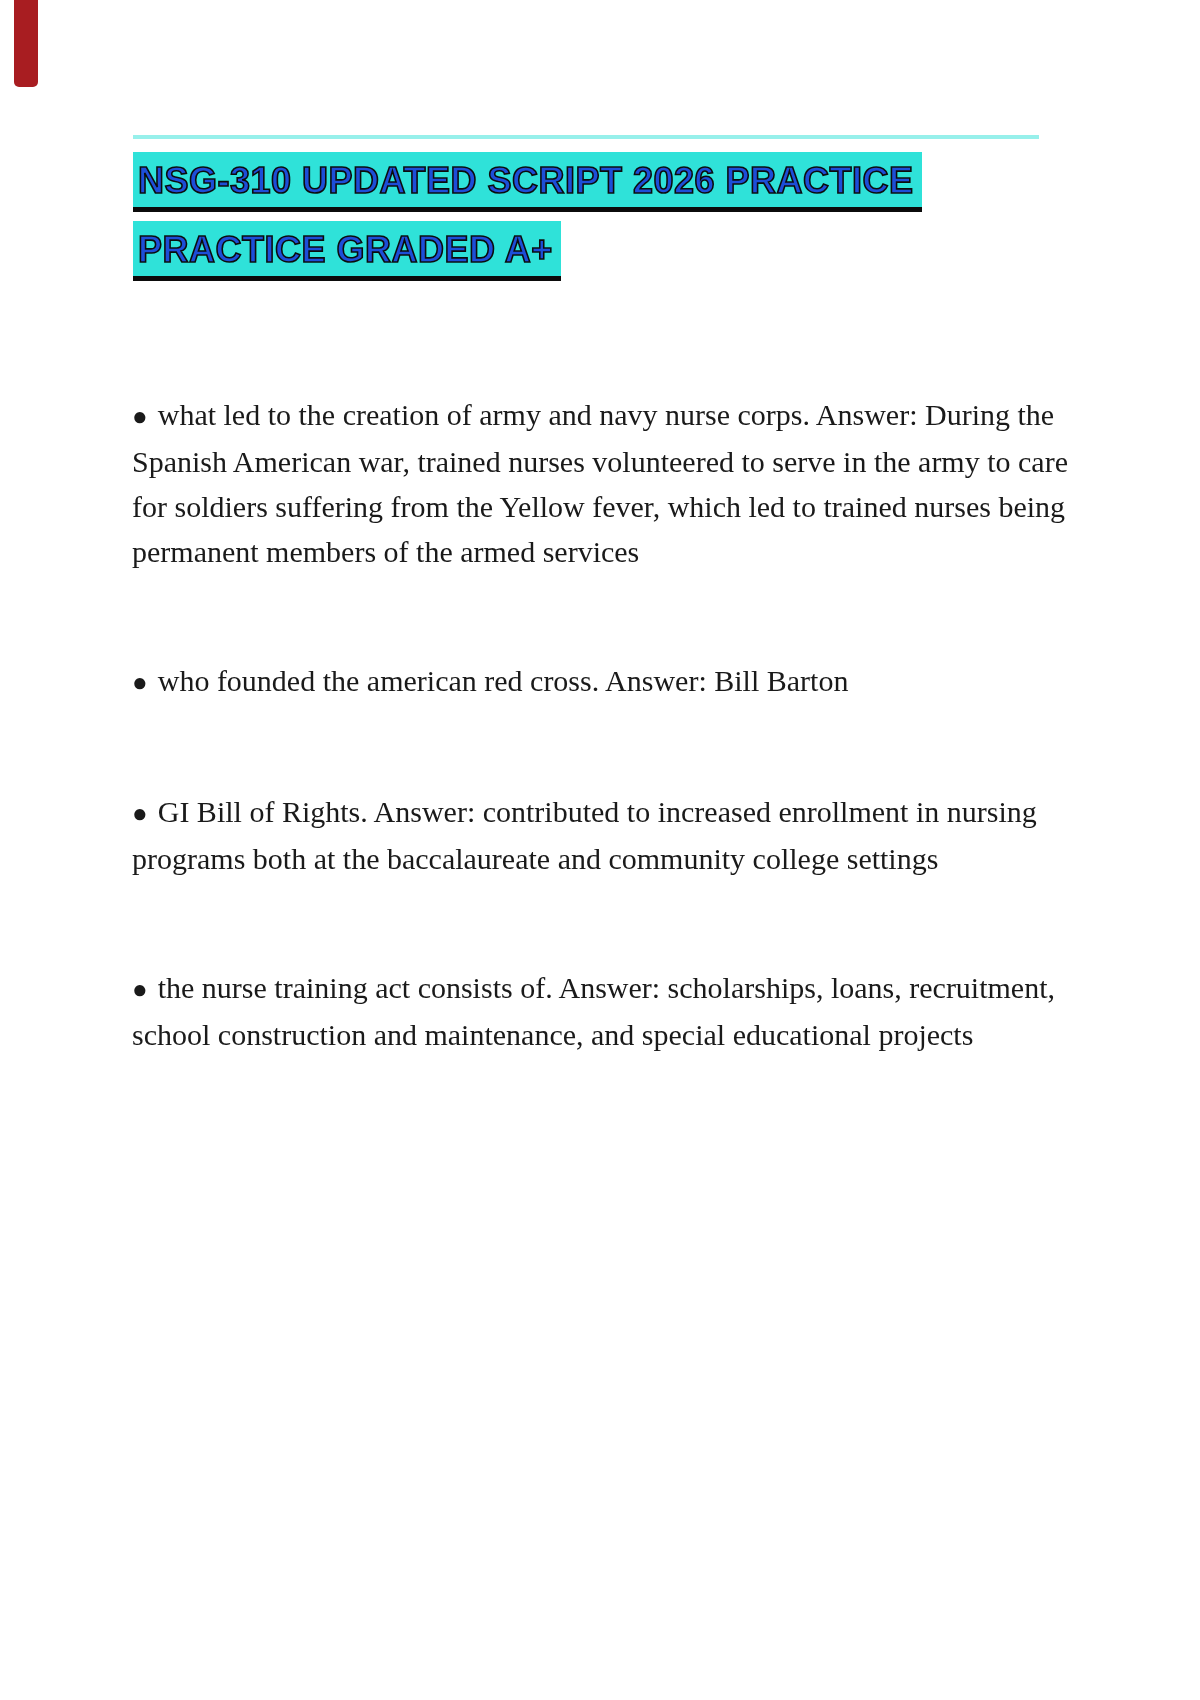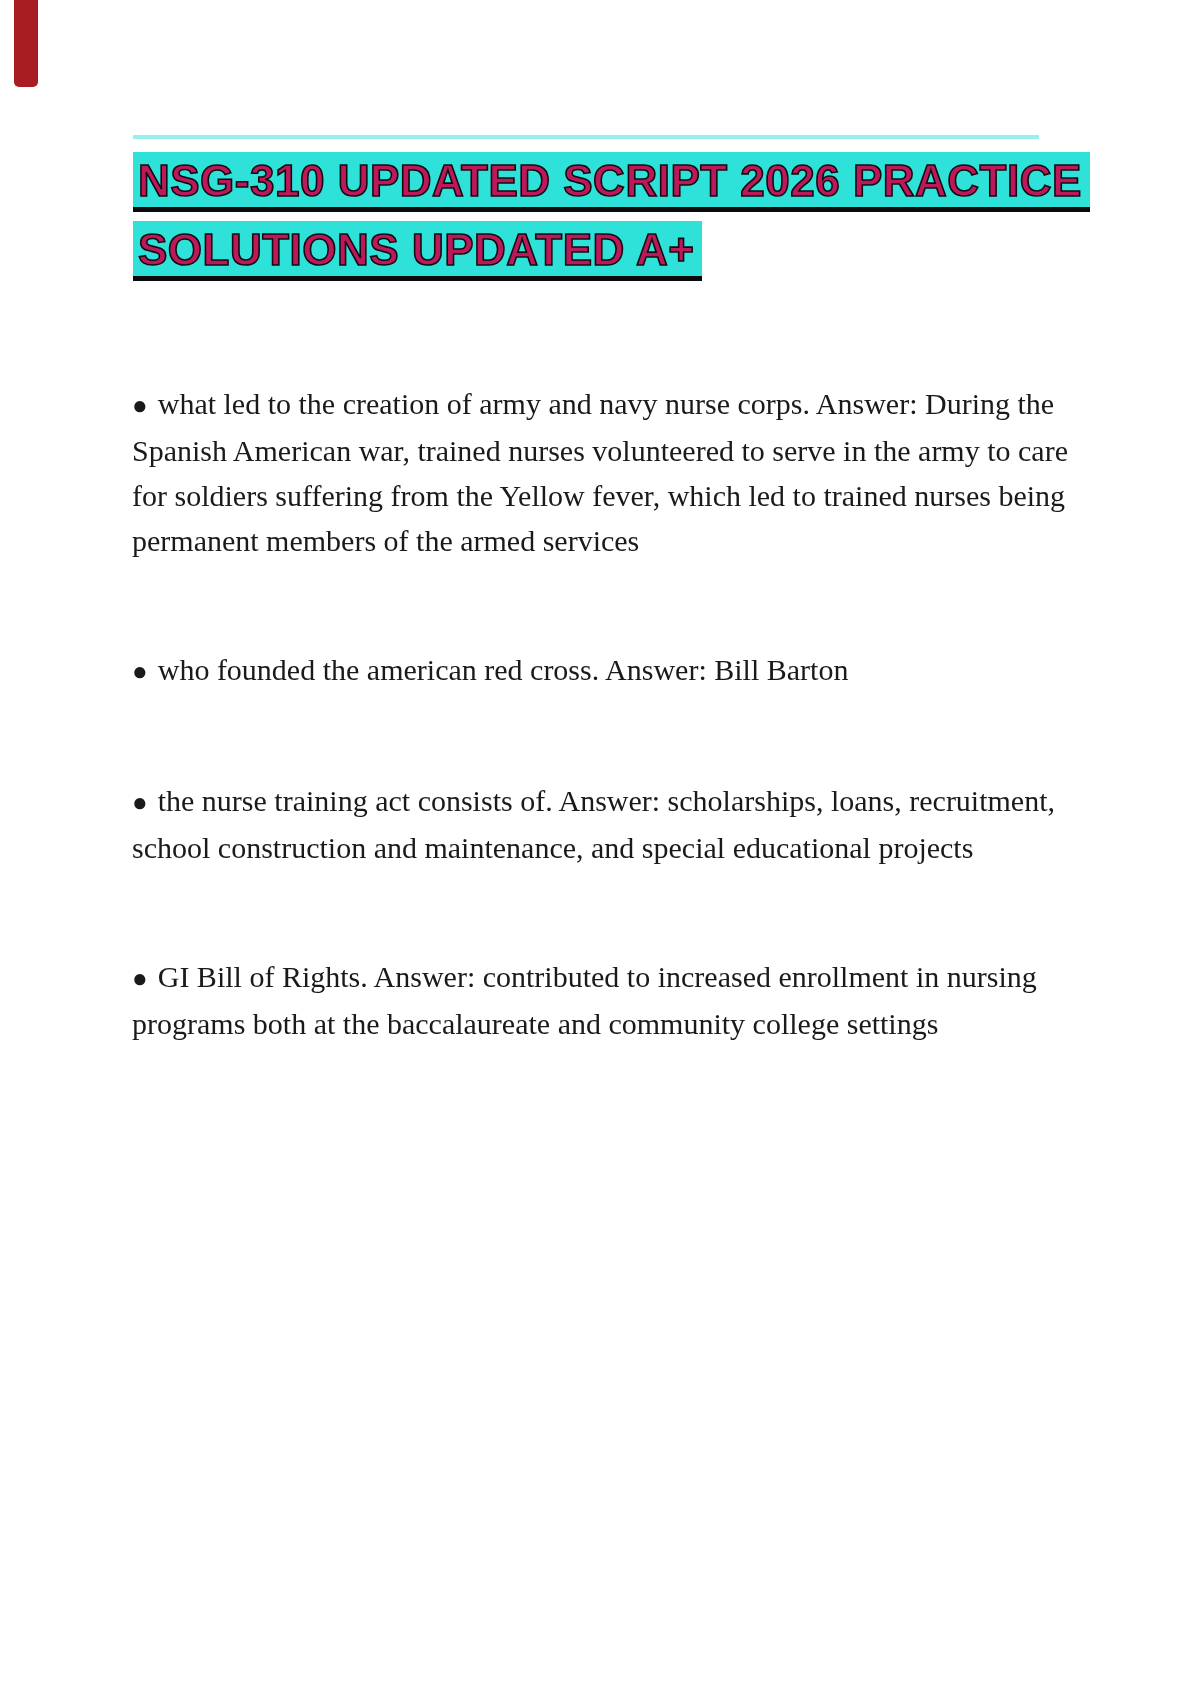--- a/index.html
+++ b/index.html
@@ -38,34 +38,34 @@
     position: absolute;
     left: 133px;
     top: 152px;
     width: 940px;
   }
   .title-line {
     display: inline-block;
     font-family: "Liberation Sans", sans-serif;
     font-weight: bold;
     -webkit-text-stroke: 1.6px #0c0c0c;
-    font-size: 44px;
+    font-size: 36px;
     line-height: 50px;
     letter-spacing: 0.5px;
-    color: #be185d;
+    color: #1d4ed8;
     background: #2fe2d9;
     padding: 4px 8px 1px 5px;
     border-bottom: 5px solid #0b0b0b;
     margin-bottom: 9px;
     white-space: nowrap;
   }
   .content {
     position: absolute;
     left: 132px;
-    top: 381px;
+    top: 392px;
     width: 945px;
   }
   .qa {
     margin: 0 0 84px 0;
     font-size: 30px;
     line-height: 45px;
     color: #1a1a1a;
   }
   .bullet {
     font-size: 26px;
@@ -76,30 +76,30 @@
 <body>
 
 <div class="page">
 
   <div class="ribbon"></div>
 
   <div class="title-sliver"></div>
 
   <div class="title-block">
     <span class="title-line">NSG-310 UPDATED SCRIPT 2026 PRACTICE</span><br>
-    <span class="title-line">SOLUTIONS UPDATED A+</span>
+    <span class="title-line">PRACTICE GRADED A+</span>
   </div>
 
   <div class="content">
 
     <p class="qa"><span class="bullet">●</span><span>what led to the creation of army and navy nurse corps. Answer: During the Spanish American war, trained nurses volunteered to serve in the army to care for soldiers suffering from the Yellow fever, which led to trained nurses being permanent members of the armed services</span></p>
 
     <p class="qa"><span class="bullet">●</span><span>who founded the american red cross. Answer: Bill Barton</span></p>
 
 
 
+    <p class="qa"><span class="bullet">●</span><span>GI Bill of Rights. Answer: contributed to increased enrollment in nursing programs both at the baccalaureate and community college settings</span></p>
+
     <p class="qa"><span class="bullet">●</span><span>the nurse training act consists of. Answer: scholarships, loans, recruitment, school construction and maintenance, and special educational projects</span></p>
-
-    <p class="qa"><span class="bullet">●</span><span>GI Bill of Rights. Answer: contributed to increased enrollment in nursing programs both at the baccalaureate and community college settings</span></p>
 
   </div>
 
 </div>
 
 </body></html>

